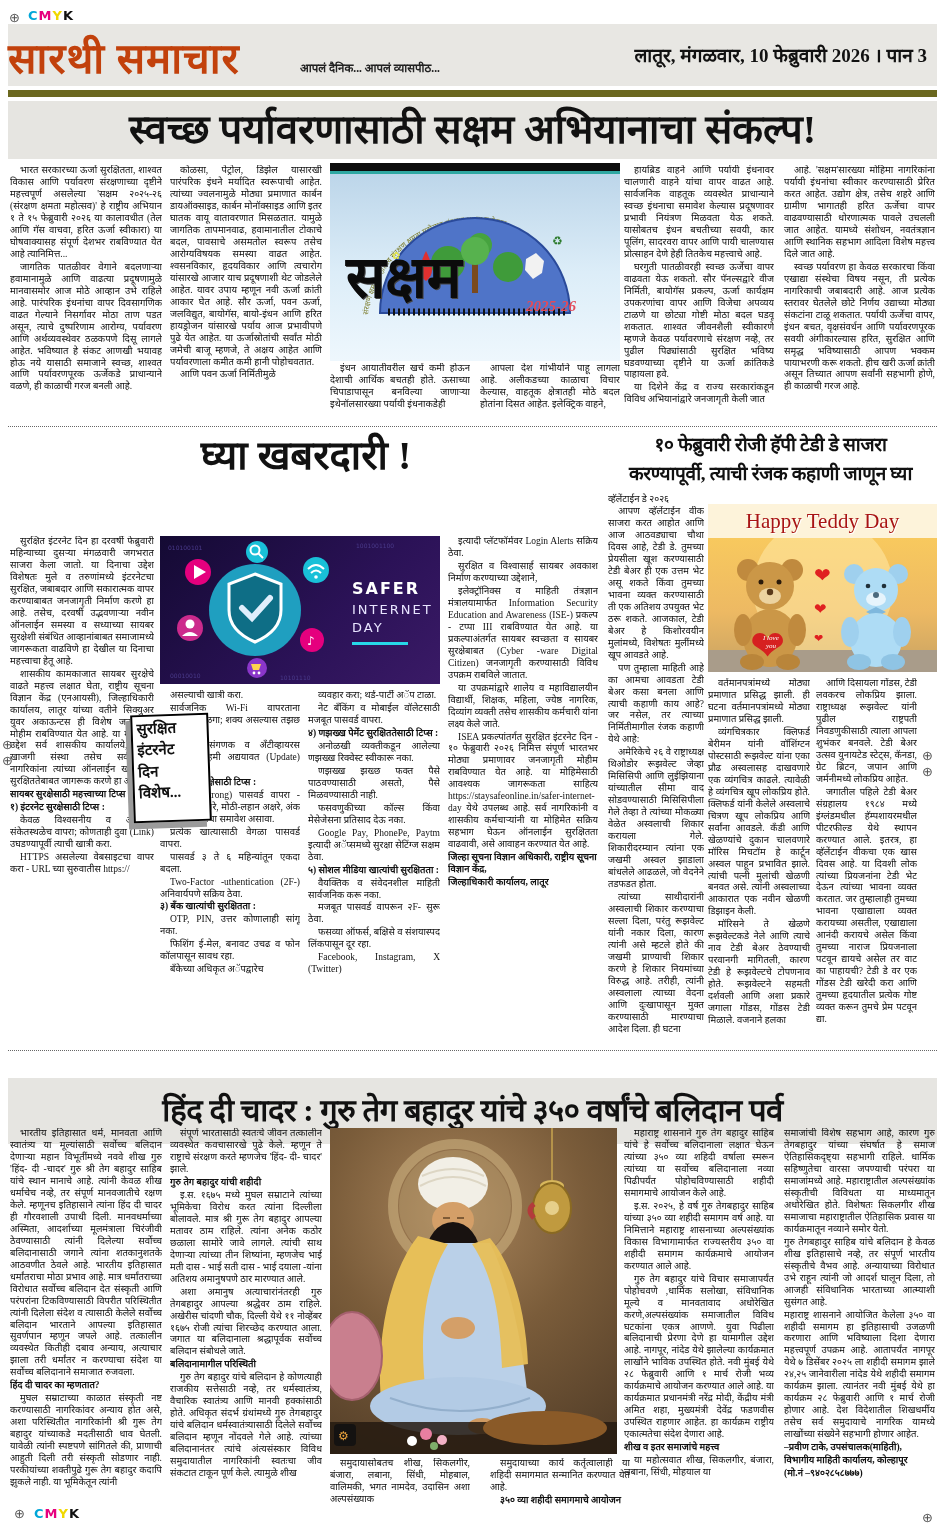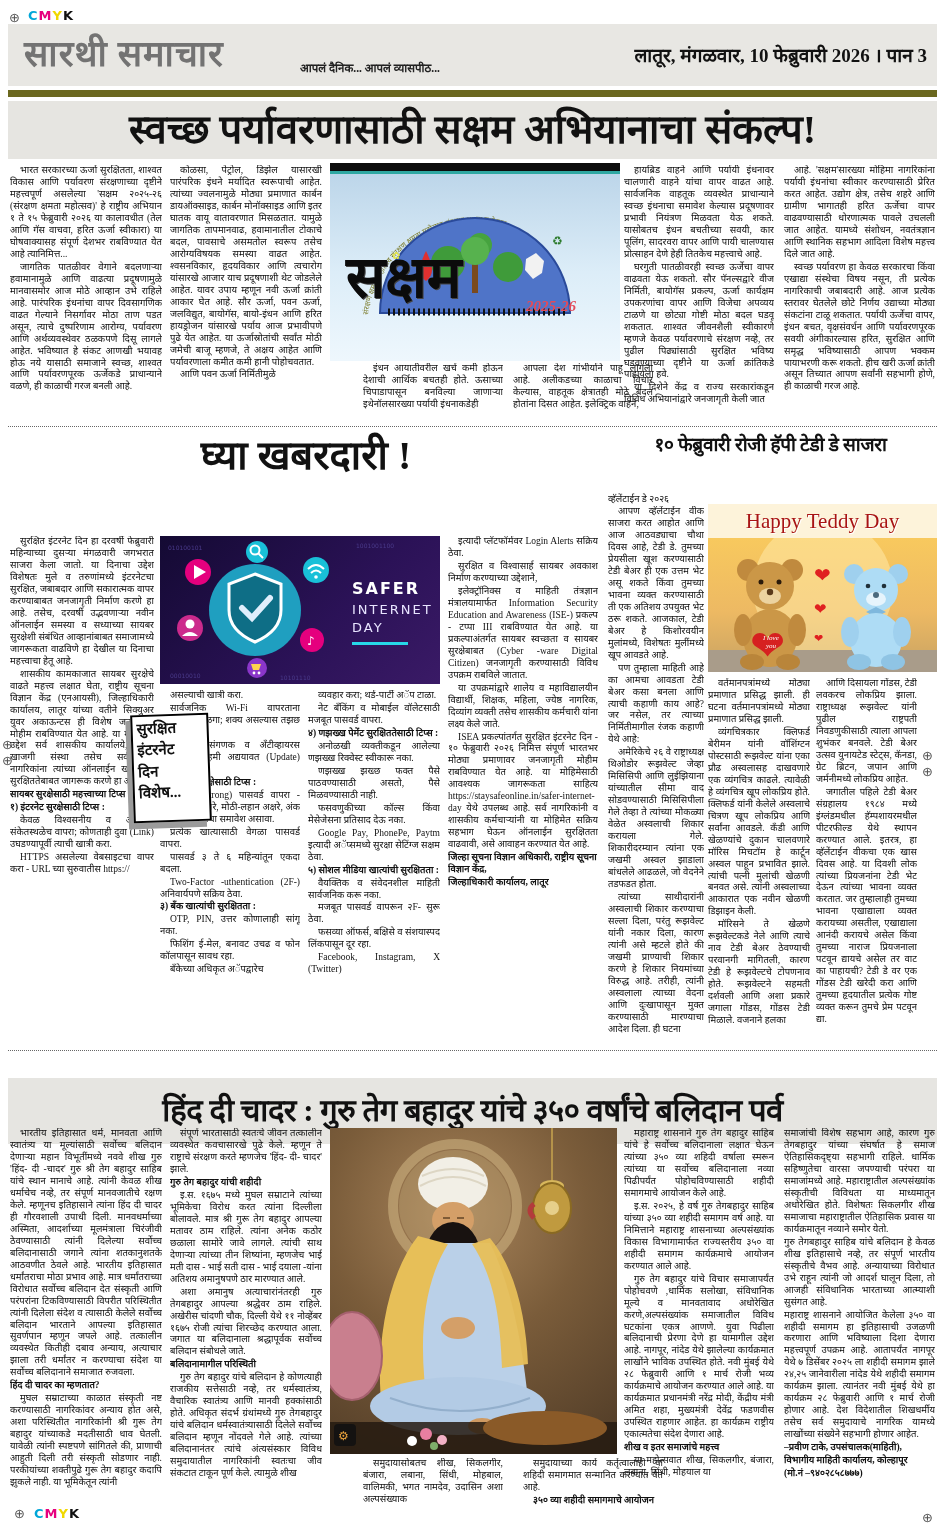--- a/index.html
+++ b/index.html
@@ -2,21 +2,21 @@
 <html><head>
 <meta charset="utf-8">
 <style>
   html,body{margin:0;padding:0;background:#fff;}
   .page{position:relative;width:945px;height:1538px;background:#fff;overflow:hidden;
         font-family:"Liberation Serif","DejaVu Serif",serif;color:#111;}
   .regmark{position:absolute;font-size:13px;color:#555;font-family:"DejaVu Sans",sans-serif;}
   .cmyk{position:absolute;font-family:"DejaVu Sans",sans-serif;font-weight:bold;font-size:13px;letter-spacing:1px;}
   .cmyk .c{color:#00a6d8}.cmyk .m{color:#e6007e}.cmyk .y{color:#f0d800}.cmyk .k{color:#111}
   .headerbar{position:absolute;left:8px;top:24px;width:929px;height:62px;background:#e8e7e3;}
-  .masthead{position:absolute;left:16px;top:4px;font-size:36px;font-weight:bold;letter-spacing:1px;color:#737373;}
+  .masthead{position:absolute;left:0;top:4px;font-size:42px;font-weight:bold;letter-spacing:1px;color:#c2410c;}
   .tagline{position:absolute;left:292px;top:36px;font-size:11.5px;font-weight:bold;color:#222;}
   .dateline{position:absolute;right:10px;top:18px;font-size:19px;font-weight:bold;white-space:nowrap;}
   .oliverule{position:absolute;left:8px;top:90px;width:929px;height:7px;background:#6b681f;}
   .band{position:absolute;left:8px;width:929px;background:#e6e5e1;text-align:center;overflow:hidden;}
   .h1band{top:101px;height:58px;}
   .h1band .ht{font-size:40px;font-weight:bold;line-height:58px;white-space:nowrap;}
   .h4band{top:1078px;height:66px;}
   .h4band .ht{font-size:31px;font-weight:bold;line-height:66px;white-space:nowrap;letter-spacing:-0.5px;}
   .col{position:absolute;overflow:hidden;font-size:9.5px;line-height:1.26;}
   .para{text-align:justify;text-indent:10px;margin:0 0 1px 0;}
@@ -25,21 +25,21 @@
   .h2head{position:absolute;left:10px;top:430px;width:592px;text-align:center;font-size:40px;font-weight:bold;line-height:1.28;}
   .h3head{position:absolute;left:604px;top:430px;width:333px;text-align:center;font-size:19px;font-weight:bold;line-height:1.55;letter-spacing:-0.3px;white-space:nowrap;overflow:hidden;}
   .dtline{position:absolute;left:608px;top:492px;width:96px;font-size:9.5px;}
   .imgframe{position:absolute;overflow:hidden;}
   
   .saksham{left:330px;top:163px;width:290px;height:198px;background:linear-gradient(180deg,#b9d3e8 0%,#dcedf8 55%,#eef7fd 100%);}
   .saksham .topbar{position:absolute;left:0;top:0;width:100%;height:8px;background:#0c0c0c;border-bottom:3px solid #2fa8a2;}
   .saksham .word{position:absolute;left:16px;top:72px;width:100%;font-size:58px;font-weight:bold;color:#0b0b0b;text-shadow:1px 1px 0 #444;}
   .saksham .year{position:absolute;left:196px;top:135px;font-size:15px;font-weight:bold;font-style:italic;color:#e34b5a;}
   .capwrap{position:absolute;left:330px;top:363px;width:290px;height:60px;}
-  .capcol{position:absolute;top:0;width:140px;height:60px;overflow:hidden;font-size:9.5px;line-height:1.26;margin-left:33px;}
+  .capcol{position:absolute;top:0;width:140px;height:60px;overflow:hidden;font-size:9.5px;line-height:1.26;}
   
   .safer{left:160px;top:536px;width:280px;height:148px;background:linear-gradient(135deg,#140a33 0%,#2b1257 60%,#3a1a66 100%);}
   .safer text{font-family:"DejaVu Sans",sans-serif;}
   
   .teddy{left:708px;top:504px;width:229px;height:168px;background:#fdf3da;}
   .teddy .banner{position:absolute;left:0;top:0;width:100%;height:34px;text-align:center;font-family:"Liberation Serif",serif;
                  font-size:21px;font-weight:normal;color:#a81414;line-height:34px;text-shadow:1px 1px 0 #fff;}
   .teddy .scene{position:absolute;left:0;top:34px;width:229px;height:134px;background:linear-gradient(180deg,#f8c95e 0%,#edb963 55%,#c7a263 100%);}
   
   .guru{left:330px;top:1128px;width:287px;height:326px;background:radial-gradient(circle at 44% 26%, #a8845a 0%, #7a5c3a 45%, #4e3a26 100%);}
@@ -245,20 +245,21 @@
 
   <div class="inset">
       <div class="para b">सुरक्षित</div>
       <div class="para b">इंटरनेट</div>
       <div class="para b">दिन</div>
       <div class="para b">विशेष...</div>
     </div>
 
   <div class="h3head">
     <div>१० फेब्रुवारी रोजी हॅपी टेडी डे साजरा</div>
+    <div>करण्यापूर्वी, त्याची रंजक कहाणी जाणून घ्या</div>
   </div>
   <div class="dtline">व्हॅलेंटाईन डे २०२६</div>
   <div class="col" style="left:608px;top:506px;width:96px;height:540px">
       <div class="para">आपण व्हॅलेंटाईन वीक साजरा करत आहोत आणि आज आठवड्याचा चौथा दिवस आहे, टेडी डे. तुमच्या प्रेयसीला खूश करण्यासाठी टेडी बेअर ही एक उत्तम भेट असू शकते किंवा तुमच्या भावना व्यक्त करण्यासाठी ती एक अतिशय उपयुक्त भेट ठरू शकते. आजकाल, टेडी बेअर हे किशोरवयीन मुलांमध्ये, विशेषतः मुलींमध्ये खूप आवडते आहे.</div>
       <div class="para">पण तुम्हाला माहिती आहे का आमचा आवडता टेडी बेअर कसा बनला आणि त्याची कहाणी काय आहे? जर नसेल, तर त्याच्या निर्मितीमागील रंजक कहाणी येथे आहे:</div>
       <div class="para">अमेरिकेचे २६ वे राष्ट्राध्यक्ष थिओडोर रूझवेल्ट जेव्हा मिसिसिपी आणि लुईझियाना यांच्यातील सीमा वाद सोडवण्यासाठी मिसिसिपीला गेले तेव्हा ते त्यांच्या मोकळ्या वेळेत अस्वलाची शिकार करायला गेले. शिकारीदरम्यान त्यांना एक जखमी अस्वल झाडाला बांधलेले आढळले, जो वेदनेने तडफडत होता.</div>
       <div class="para">त्यांच्या साथीदारांनी अस्वलाची शिकार करण्याचा सल्ला दिला, परंतु रूझवेल्ट यांनी नकार दिला, कारण त्यांनी असे म्हटले होते की जखमी प्राण्याची शिकार करणे हे शिकार नियमांच्या विरुद्ध आहे. तरीही, त्यांनी अस्वलाला त्याच्या वेदना आणि दुःखापासून मुक्त करण्यासाठी मारण्याचा आदेश दिला. ही घटना</div>
     </div>
 
   <div class="imgframe teddy">

